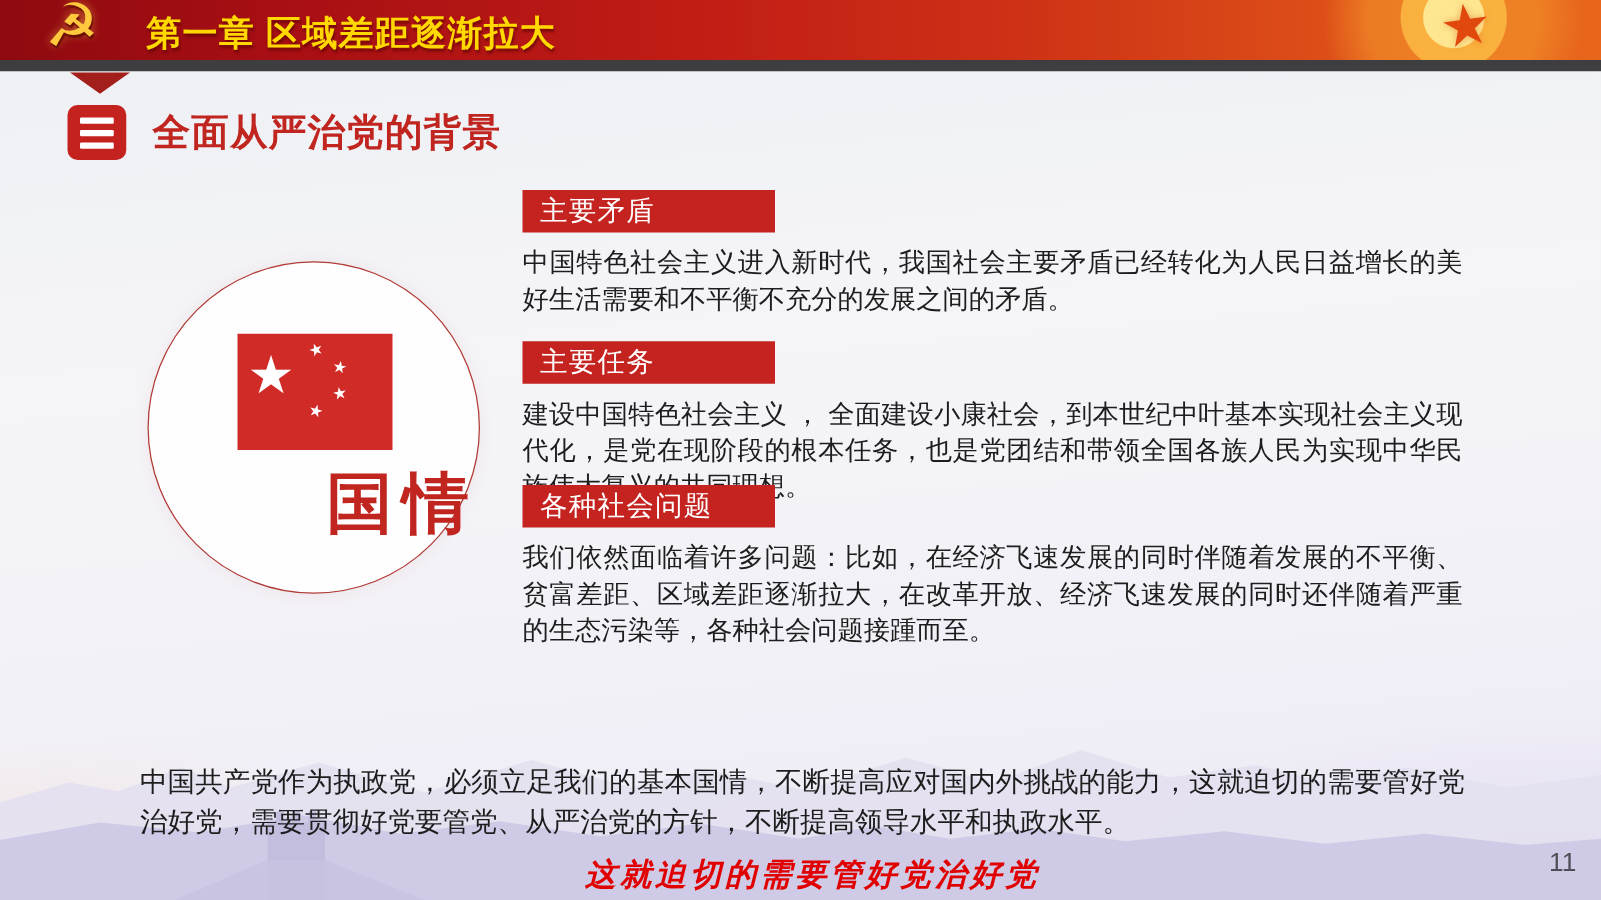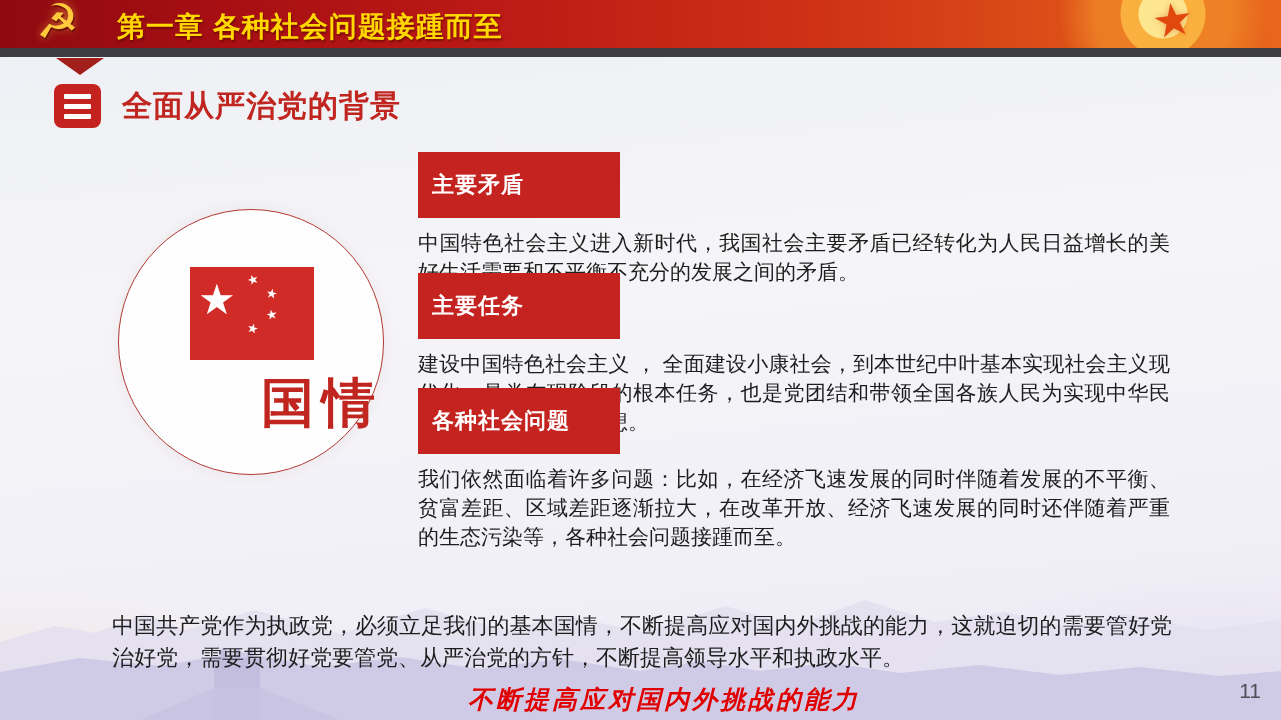--- a/index.html
+++ b/index.html
@@ -73,21 +73,21 @@
   .circle-label {
     position:absolute; left:0; top:158px; width:100%; text-align:right;
     font-size:53px; font-weight:bold; color:#c0251f; letter-spacing:8px; text-indent:8px;
   }
 
   
   .block { position:absolute; left:418px; width:752px; }
   .b1 { top:152px; } .b2 { top:273px; } .b3 { top:388px; }
   .block-heading {
     display:inline-block; min-width:202px; background:#c4231f; color:#ffffff;
-    font-size:22px; font-weight:bold; line-height:26px; padding:20px 14px;
+    font-size:22px; font-weight:normal; line-height:26px; padding:4px 14px;
     letter-spacing:1px;
   }
   .block-body {
     margin-top:10px; font-size:21px; line-height:29px; color:#1d1d1d;
     text-align:justify;
   }
 
   
   .summary {
     position:absolute; left:112px; top:610px; width:1060px;
@@ -114,21 +114,21 @@
 
   <svg class="mountains" viewBox="0 0 1281 150" preserveAspectRatio="none" aria-hidden="true">
     <path fill="#e3e0f0" opacity="0.9" d="M0,72 L55,56 L95,63 L145,44 L185,60 L255,40 L340,64 L425,38 L505,60 L565,46 L645,62 L725,36 L795,56 L865,30 L935,52 L1005,42 L1065,57 L1125,44 L1205,60 L1281,50 L1281,150 L0,150 Z"></path>
     <path fill="#cdc8e5" opacity="0.92" d="M0,102 L80,88 L160,96 L240,82 L320,97 L400,87 L480,99 L560,89 L640,101 L700,91 L760,101 L830,93 L900,103 L980,95 L1060,105 L1140,97 L1220,106 L1281,101 L1281,150 L0,150 Z"></path>
     <path fill="#c3bdde" d="M214,88 h7 v-9 h6 v9 h7 v-9 h6 v9 h7 v-9 h6 v9 h7 v62 h-46 Z"></path>
     <path fill="#c9c3e2" opacity="0.85" d="M140,150 L214,118 L260,118 L340,150 Z"></path>
   </svg>
 
   <div class="banner">
     <span class="emblem">☭</span>
-    <span class="banner-title">第一章  各种社会问题接踵而至</span>
+    <span class="banner-title">第一章  区域差距逐渐拉大</span>
     <span class="banner-star">★</span>
   </div>
   <div class="dark-strip"></div>
 
   <div class="pointer-triangle"></div>
   <div class="section-icon">
     <span class="bar"></span>
       <span class="bar"></span>
       <span class="bar"></span>
   </div>
@@ -153,16 +153,16 @@
     <div class="block-heading">主要任务</div>
     <p class="block-body">建设中国特色社会主义 ， 全面建设小康社会，到本世纪中叶基本实现社会主义现代化，是党在现阶段的根本任务，也是党团结和带领全国各族人民为实现中华民族伟大复兴的共同理想。</p>
   </div>
   <div class="block b3">
     <div class="block-heading">各种社会问题</div>
     <p class="block-body">我们依然面临着许多问题：比如，在经济飞速发展的同时伴随着发展的不平衡、贫富差距、区域差距逐渐拉大，在改革开放、经济飞速发展的同时还伴随着严重的生态污染等，各种社会问题接踵而至。</p>
   </div>
 
   <p class="summary">中国共产党作为执政党，必须立足我们的基本国情，不断提高应对国内外挑战的能力，这就迫切的需要管好党治好党，需要贯彻好党要管党、从严治党的方针，不断提高领导水平和执政水平。</p>
 
-  <div class="footer-org">不断提高应对国内外挑战的能力</div>
+  <div class="footer-org">这就迫切的需要管好党治好党</div>
   <div class="page-number">11</div>
 
 </div>
 
 </body></html>

